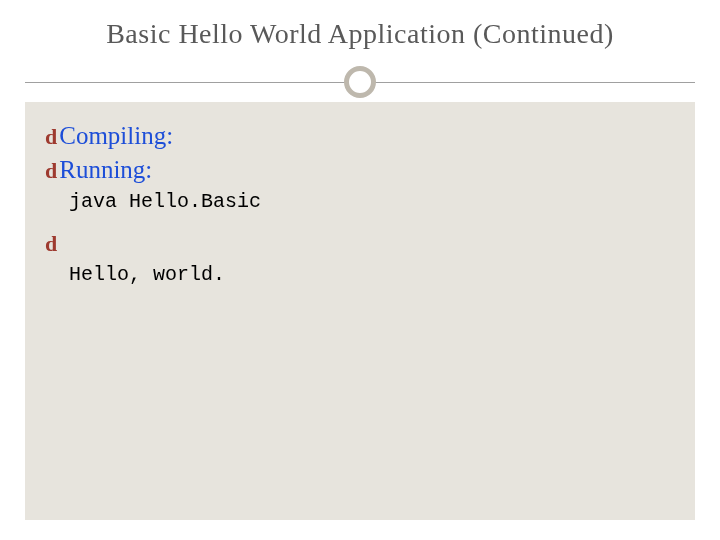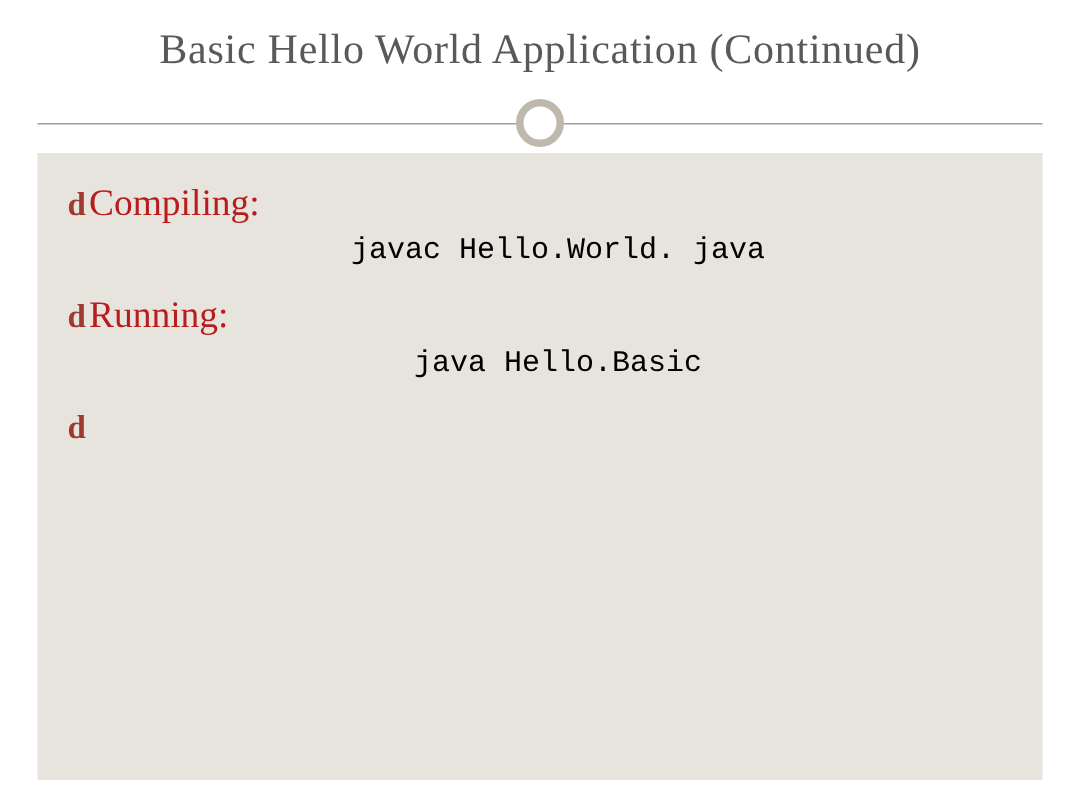--- a/index.html
+++ b/index.html
@@ -1,19 +1,18 @@
 <!DOCTYPE html>
 <html><head>
   <meta charset="utf-8">
   <style>
     * {
       margin: 0;
       padding: 0;
       box-sizing: border-box;
-      text-align: center;
     }
     body {
       width: 720px;
       height: 540px;
       background: #ffffff;
       font-family: Georgia, 'Times New Roman', serif;
       overflow: hidden;
     }
     .slide {
       width: 100%;
@@ -67,21 +66,21 @@
     }
     .bullet-icon {
       color: #9e3a2f;
       font-size: 22px;
       margin-right: 2px;
       font-family: 'Segoe Script', cursive;
       font-weight: bold;
     }
     .bullet-text {
       font-size: 25px;
-      color: #b91c1c;
+      color: #1d4ed8;
     }
     .sub-text {
       font-family: 'Courier New', Courier, monospace;
       font-size: 20px;
       color: #000000;
       margin: 6px 0 18px 24px;
     }
   </style>
 </head>
 <body>
@@ -92,25 +91,25 @@
   </div>
   <div class="divider-container">
     <div class="divider-line"></div>
     <div class="divider-circle"></div>
   </div>
   <div class="content-area">
     <div class="bullet-item">
       <span class="bullet-icon">d</span>
       <span class="bullet-text">Compiling:</span>
     </div>
-    <div class="sub-text">javac Hello.World. java</div>
 
     <div class="bullet-item">
       <span class="bullet-icon">d</span>
       <span class="bullet-text">Running:</span>
     </div>
     <div class="sub-text">java Hello.Basic</div>
 
     <div class="bullet-item">
       <span class="bullet-icon">d</span>
     </div>
+    <div class="sub-text">Hello, world.</div>
   </div>
 </div>
 
 </body></html>

